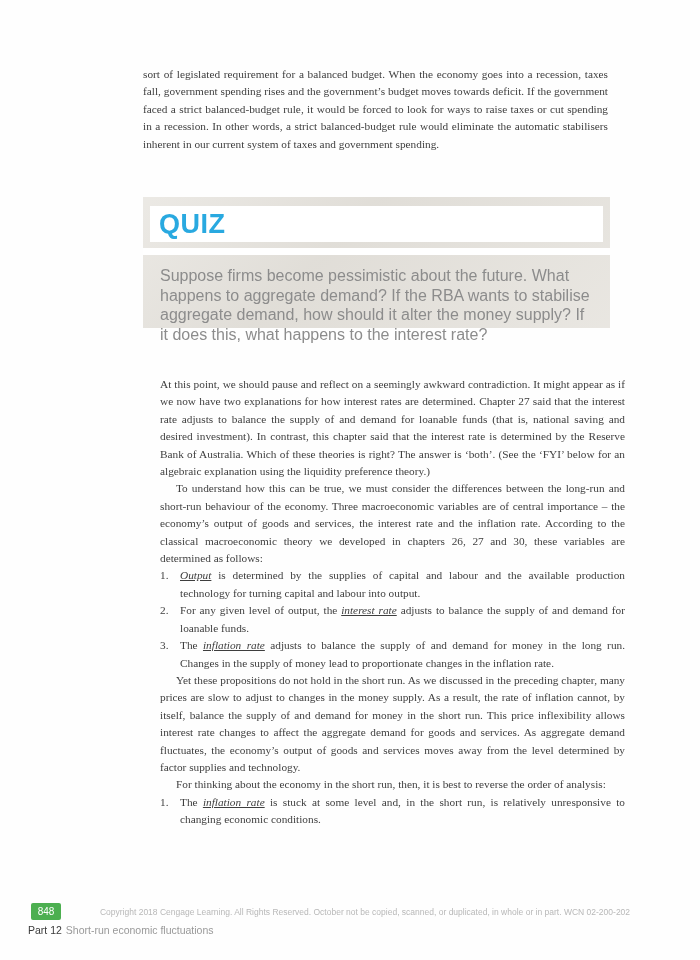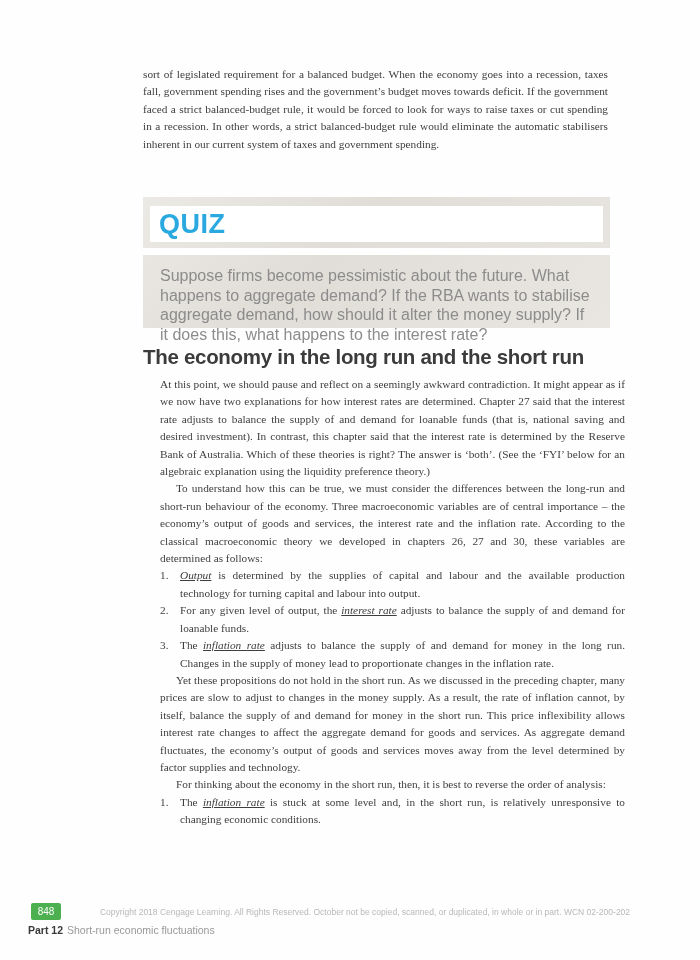--- a/index.html
+++ b/index.html
@@ -69,38 +69,37 @@
   }
   .copyright {
     position:absolute; left:70px; right:40px; top:907px;
     text-align:center; font-family:"Liberation Sans", sans-serif;
     font-size:8.5px; color:#b8b8b8; white-space:nowrap;
   }
   .part-line {
     position:absolute; left:28px; top:924px;
     font-family:"Liberation Sans", sans-serif; font-size:10.5px; color:#999999;
   }
-  .part-line .part-label { font-weight:bold; color:#3a3a3a; margin-right:4px;margin-top:32px; }
+  .part-line .part-label { font-weight:normal; color:#3a3a3a; margin-right:4px;margin-top:32px; }
 </style>
 </head>
 <body>
 
 <div class="page">
 
   <p class="bodytext content-col intro">sort of legislated requirement for a balanced budget. When the economy goes into a recession, taxes fall, government spending rises and the government’s budget moves towards deficit. If the government faced a strict balanced-budget rule, it would be forced to look for ways to raise taxes or cut spending in a recession. In other words, a strict balanced-budget rule would eliminate the automatic stabilisers inherent in our current system of taxes and government spending.</p>
 
   <div class="quiz-box">
     <div class="quiz-title-band">
       <span class="quiz-title">QUIZ</span>
     </div>
     <div class="quiz-strip"></div>
     <p class="quiz-text">Suppose firms become pessimistic about the future. What happens to aggregate demand? If the RBA wants to stabilise aggregate demand, how should it alter the money supply? If it does this, what happens to the interest rate?</p>
   </div>
 
-  <h1 class="section-heading">The economy in the long run and the short run</h1>
 
   <div class="content-col body-flow">
       <div class="para">At this point, we should pause and reflect on a seemingly awkward contradiction. It might appear as if we now have two explanations for how interest rates are determined. Chapter 27 said that the interest rate adjusts to balance the supply of and demand for loanable funds (that is, national saving and desired investment). In contrast, this chapter said that the interest rate is determined by the Reserve Bank of Australia. Which of these theories is right? The answer is ‘both’. (See the ‘FYI’ below for an algebraic explanation using the liquidity preference theory.)</div>
       <div class="para indent">To understand how this can be true, we must consider the differences between the long-run and short-run behaviour of the economy. Three macroeconomic variables are of central importance – the economy’s output of goods and services, the interest rate and the inflation rate. According to the classical macroeconomic theory we developed in chapters 26, 27 and 30, these variables are determined as follows:</div>
       <div class="li"><span class="num">1.</span><i>Output</i> is determined by the supplies of capital and labour and the available production technology for turning capital and labour into output.</div>
       <div class="li"><span class="num">2.</span>For any given level of output, the <i>interest rate</i> adjusts to balance the supply of and demand for loanable funds.</div>
       <div class="li"><span class="num">3.</span>The <i>inflation rate</i> adjusts to balance the supply of and demand for money in the long run. Changes in the supply of money lead to proportionate changes in the inflation rate.</div>
       <div class="para indent">Yet these propositions do not hold in the short run. As we discussed in the preceding chapter, many prices are slow to adjust to changes in the money supply. As a result, the rate of inflation cannot, by itself, balance the supply of and demand for money in the short run. This price inflexibility allows interest rate changes to affect the aggregate demand for goods and services. As aggregate demand fluctuates, the economy’s output of goods and services moves away from the level determined by factor supplies and technology.</div>
       <div class="para indent">For thinking about the economy in the short run, then, it is best to reverse the order of analysis:</div>
       <div class="li"><span class="num">1.</span>The <i>inflation rate</i> is stuck at some level and, in the short run, is relatively unresponsive to changing economic conditions.</div>

